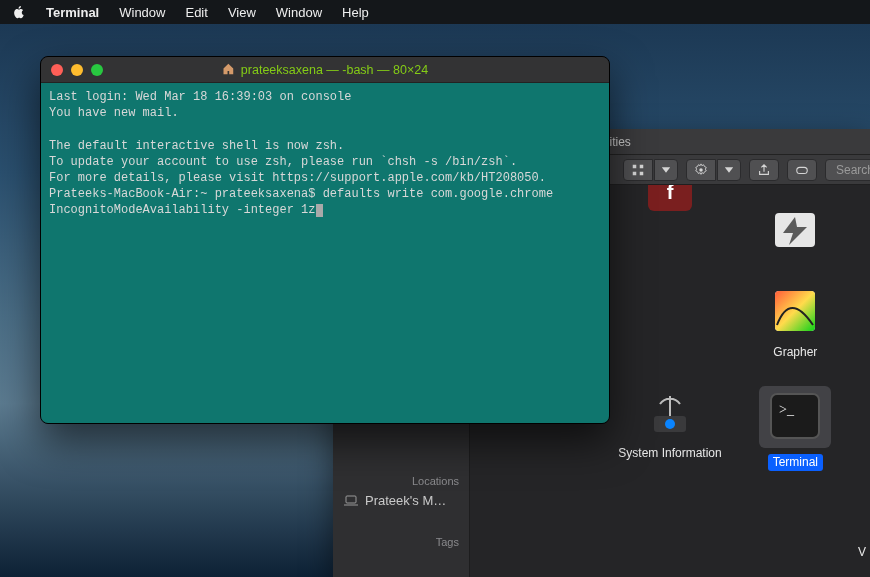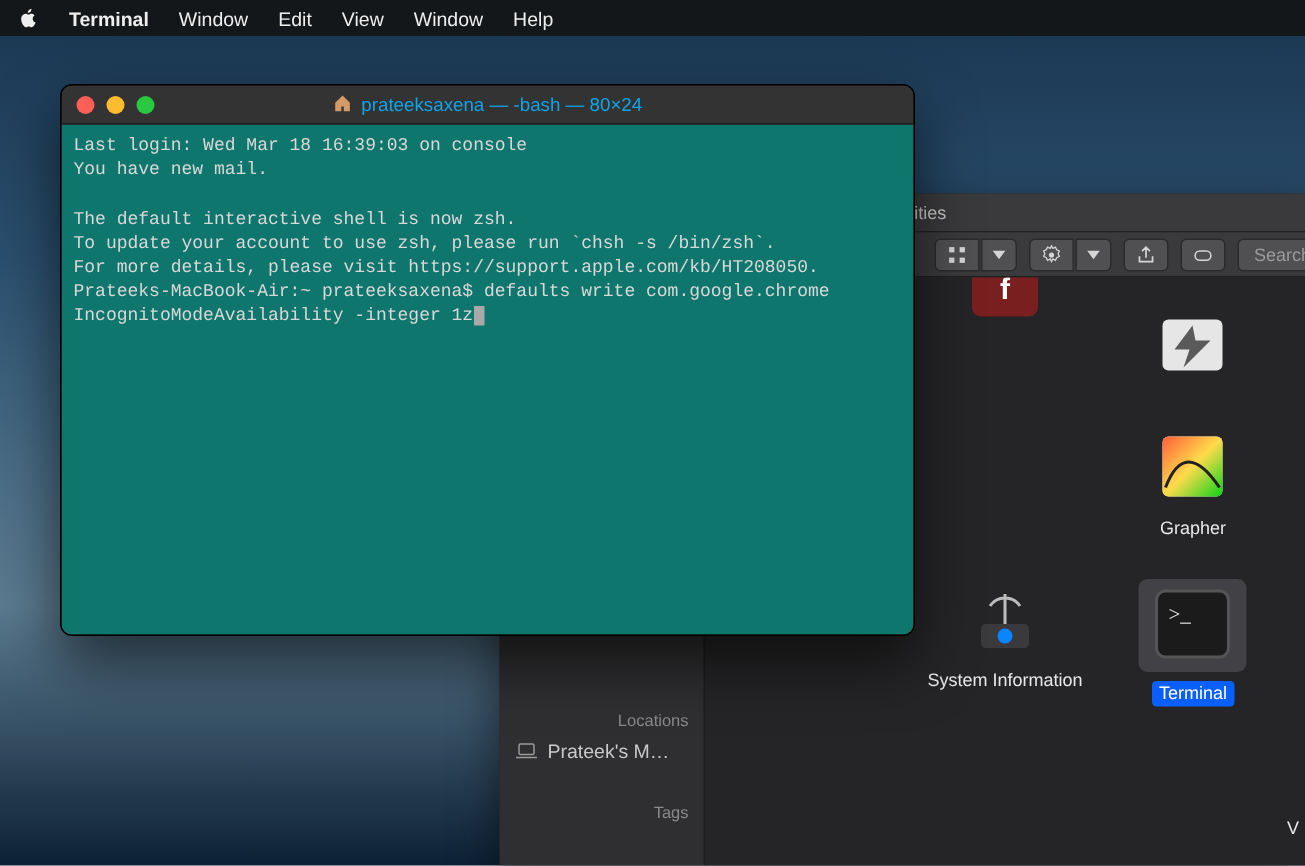--- a/index.html
+++ b/index.html
@@ -139,21 +139,21 @@
     display:flex;
     flex-direction:column;
     border:1px solid #000;
   }
   .term-titlebar {
     height: 26px;
     background: #333334;
     display:flex;
     align-items:center;
     padding: 4px 10px;
-    color:#0ea5e9;
+    color:#84cc16;
     font-size:12.5px;
     border-bottom:1px solid #222;
     position:relative;
   }
   .traffic { display:flex; gap:8px; }
   .traffic span { width:12px; height:12px; border-radius:50%; display:block; }
   .tl-close { background:#ff5f57; }
   .tl-min { background:#febc2e; }
   .tl-max { background:#28c840; }
   .term-title { position:absolute; left:50%; transform:translateX(-50%); display:flex; align-items:center; gap:6px; }

